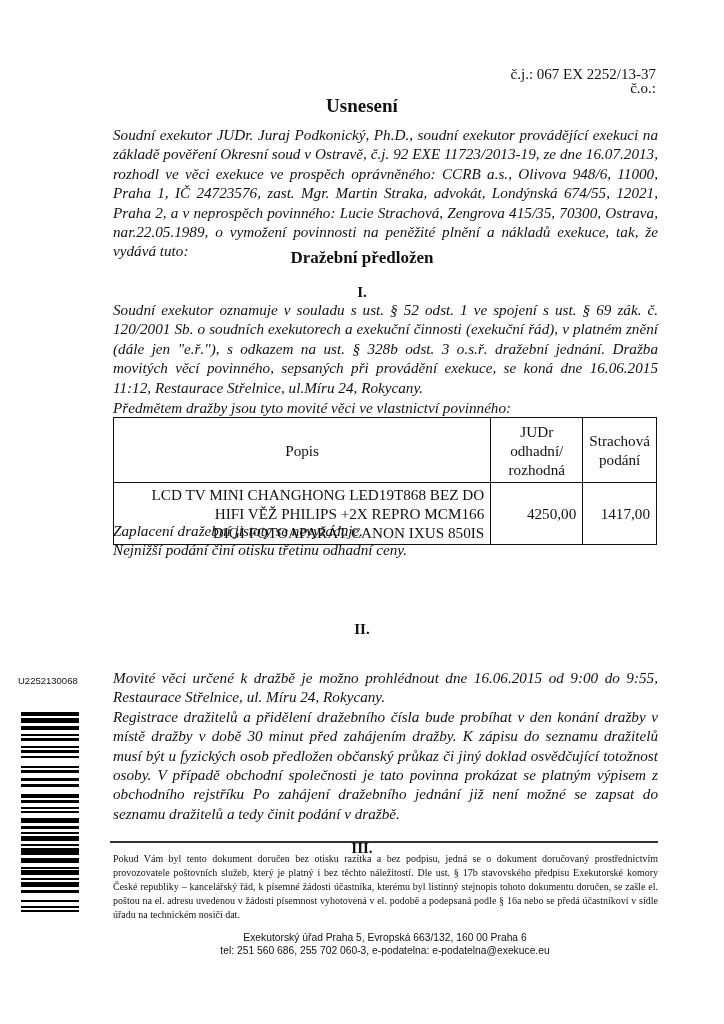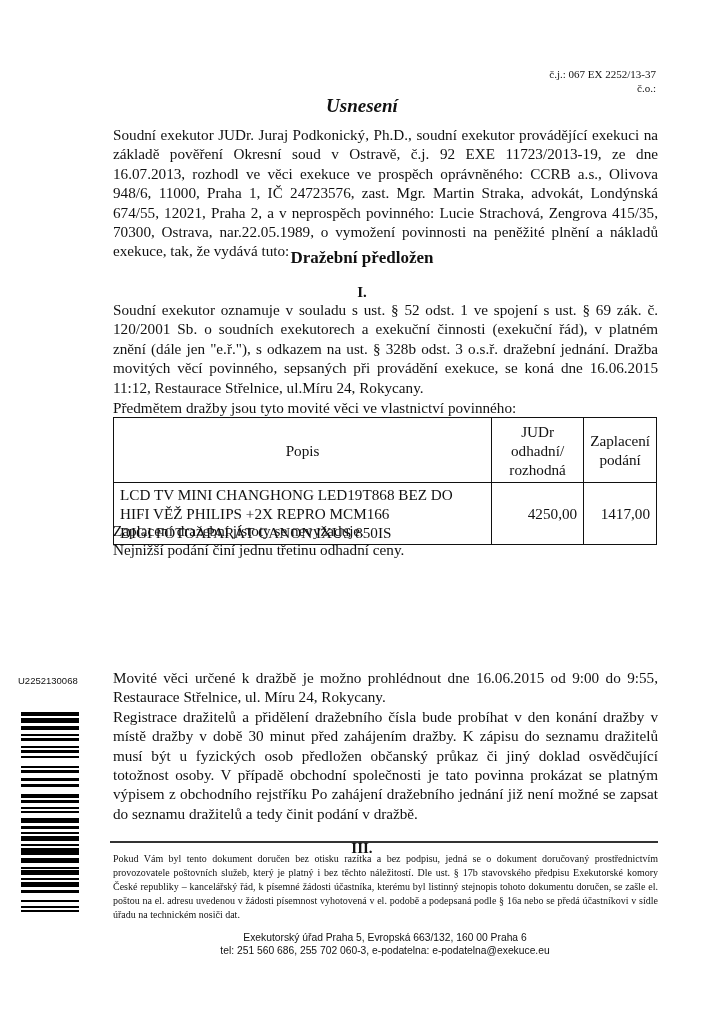--- a/index.html
+++ b/index.html
@@ -1,32 +1,32 @@
 <!DOCTYPE html>
 <html><head>
   <meta charset="utf-8">
   <style>
     html, body { margin: 0; padding: 0; background: #ffffff; }
     body { width: 724px; height: 1024px; position: relative; overflow: hidden;
       font-family: "Liberation Serif", serif; color: #111; }
     .page { position: absolute; left: 0; top: 0; width: 724px; height: 1024px; }
-    .ref { position: absolute; right: 68px; top: 67px; text-align: right; font-size: 11px; line-height: 14px; }
-    .title { position: absolute; left: 0; width: 724px; top: 95px; text-align: center; font-weight: bold; font-size: 19px; font-style: italic; }
+    .ref { position: absolute; right: 68px; top: 67px; text-align: right; font-size: 15px; line-height: 14px; }
+    .title { position: absolute; left: 0; width: 724px; top: 95px; text-align: center; font-weight: bold; font-size: 19px; }
     .body-text { position: absolute; left: 113px; width: 545px; font-size: 15.2px; line-height: 19.4px; text-align: justify; }
-    .body-text p { margin: 0; }
+    .body-text p { margin: 0; font-style: italic; }
     .intro { top: 125px; }
     .subtitle { position: absolute; left: 0; width: 724px; top: 248px; text-align: center; font-weight: bold; font-size: 17px; }
     .sec { position: absolute; left: 0; width: 724px; text-align: center; font-weight: bold; font-size: 15px; }
     .sec1 { top: 284px; }
     .p1 { top: 300px; }
     .lead { top: 398px; }
     table.items { position: absolute; left: 113px; top: 417px; width: 544px; border-collapse: collapse; font-size: 15.2px; }
     table.items th, table.items td { border: 1px solid #111; font-weight: normal; padding: 2px 6px; line-height: 19px; }
     table.items th { text-align: center; height: 60px; }
-    table.items td.desc { text-align: left; }
+    table.items td.desc { text-align: right; }
     table.items td.num { text-align: right; vertical-align: middle; }
     .after { top: 521px; text-align: left; }
     .sec2 { top: 621px; }
     .p2 { top: 668px; }
     .sec3 { top: 812px; margin-top: 28px; }
     .rule { position: absolute; left: 110px; width: 548px; top: 841px; height: 2px; background: #333; }
     .footer-note { position: absolute; left: 113px; width: 545px; top: 852px; font-size: 10px; line-height: 14px; text-align: justify; }
     .office { position: absolute; left: 0; width: 770px; top: 932px; text-align: center; font-family: "Liberation Sans", sans-serif; font-size: 10.3px; line-height: 12.5px; }
     .barcode-label { position: absolute; left: 18px; top: 675px; font-family: "Liberation Sans", sans-serif; font-size: 9.5px; }
     .barcode { position: absolute; left: 21px; top: 712px; width: 58px; height: 200px; }
@@ -57,41 +57,42 @@
 
   <div class="body-text lead">
     <p>Předmětem dražby jsou tyto movité věci ve vlastnictví povinného:</p>
   </div>
 
   <table class="items">
     <thead>
       <tr>
         <th style="width:376px">Popis</th>
         <th style="width:80px">JUDr odhadní/ rozhodná</th>
-        <th>Zaplacení podání</th>
+        <th>Strachová podání</th>
       </tr>
     </thead>
     <tbody>
       <tr>
         <td class="desc">
           <div>LCD TV MINI CHANGHONG LED19T868 BEZ DO</div>
           <div>HIFI VĚŽ PHILIPS +2X REPRO MCM166</div>
           <div>DIGI FOTOAPARÁT CANON IXUS 850IS</div>
         </td>
         <td class="num">4250,00</td>
         <td class="num">1417,00</td>
       </tr>
     </tbody>
   </table>
 
   <div class="body-text after">
     <p>Zaplacení dražební jistoty se nevyžaduje.</p>
-    <p>Nejnižší podání činí jednu třetinu odhadní ceny.</p>
+    <p>Nejnižší podání činí otisku třetinu odhadní ceny.</p>
   </div>
 
+  <div class="sec sec2">II.</div>
   <div class="body-text p2">
     <p>Movité věci určené k dražbě je možno prohlédnout dne 16.06.2015 od 9:00 do 9:55, Restaurace Střelnice, ul. Míru 24, Rokycany.</p>
     <p>Registrace dražitelů a přidělení dražebního čísla bude probíhat v den konání dražby v místě dražby v době 30 minut před zahájením dražby. K zápisu do seznamu dražitelů musí být u fyzických osob předložen občanský průkaz či jiný doklad osvědčující totožnost osoby. V případě obchodní společnosti je tato povinna prokázat se platným výpisem z obchodního rejstříku Po zahájení dražebního jednání již není možné se zapsat do seznamu dražitelů a tedy činit podání v dražbě.</p>
   </div>
 
   <div class="sec sec3">III.</div>
 
   <div class="rule"></div>
 
   <div class="footer-note">Pokud Vám byl tento dokument doručen bez otisku razítka a bez podpisu, jedná se o dokument doručovaný prostřednictvím provozovatele poštovních služeb, který je platný i bez těchto náležitostí. Dle ust. § 17b stavovského předpisu Exekutorské komory České republiky – kancelářský řád, k písemné žádosti účastníka, kterému byl listinný stejnopis tohoto dokumentu doručen, se zašle el. poštou na el. adresu uvedenou v žádosti písemnost vyhotovená v el. podobě a podepsaná podle § 16a nebo se předá účastníkovi v sídle úřadu na technickém nosiči dat.</div>

